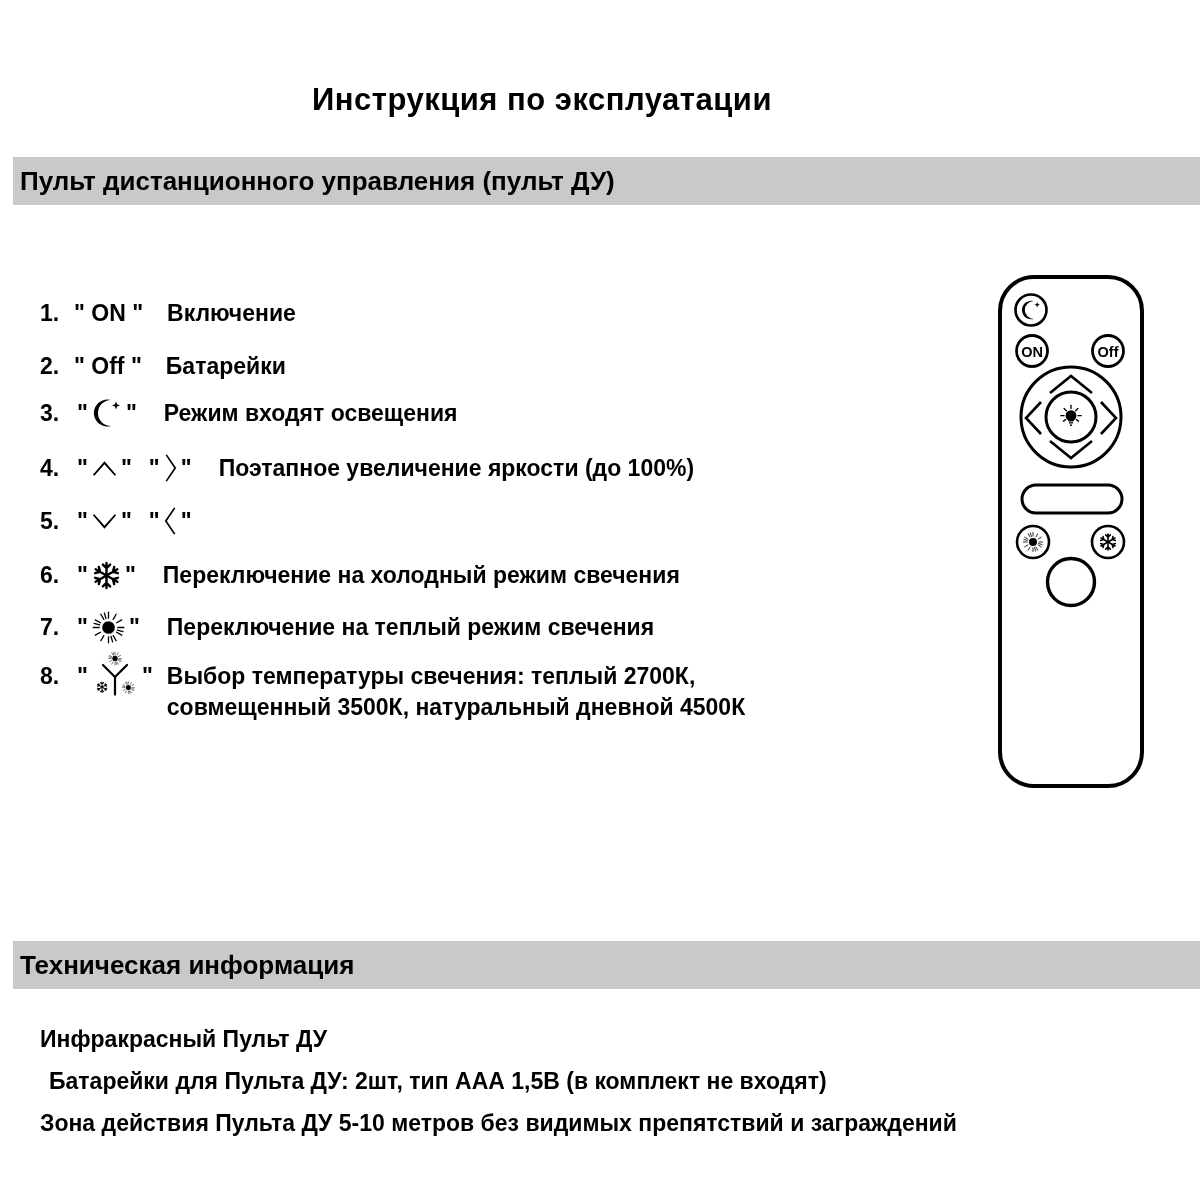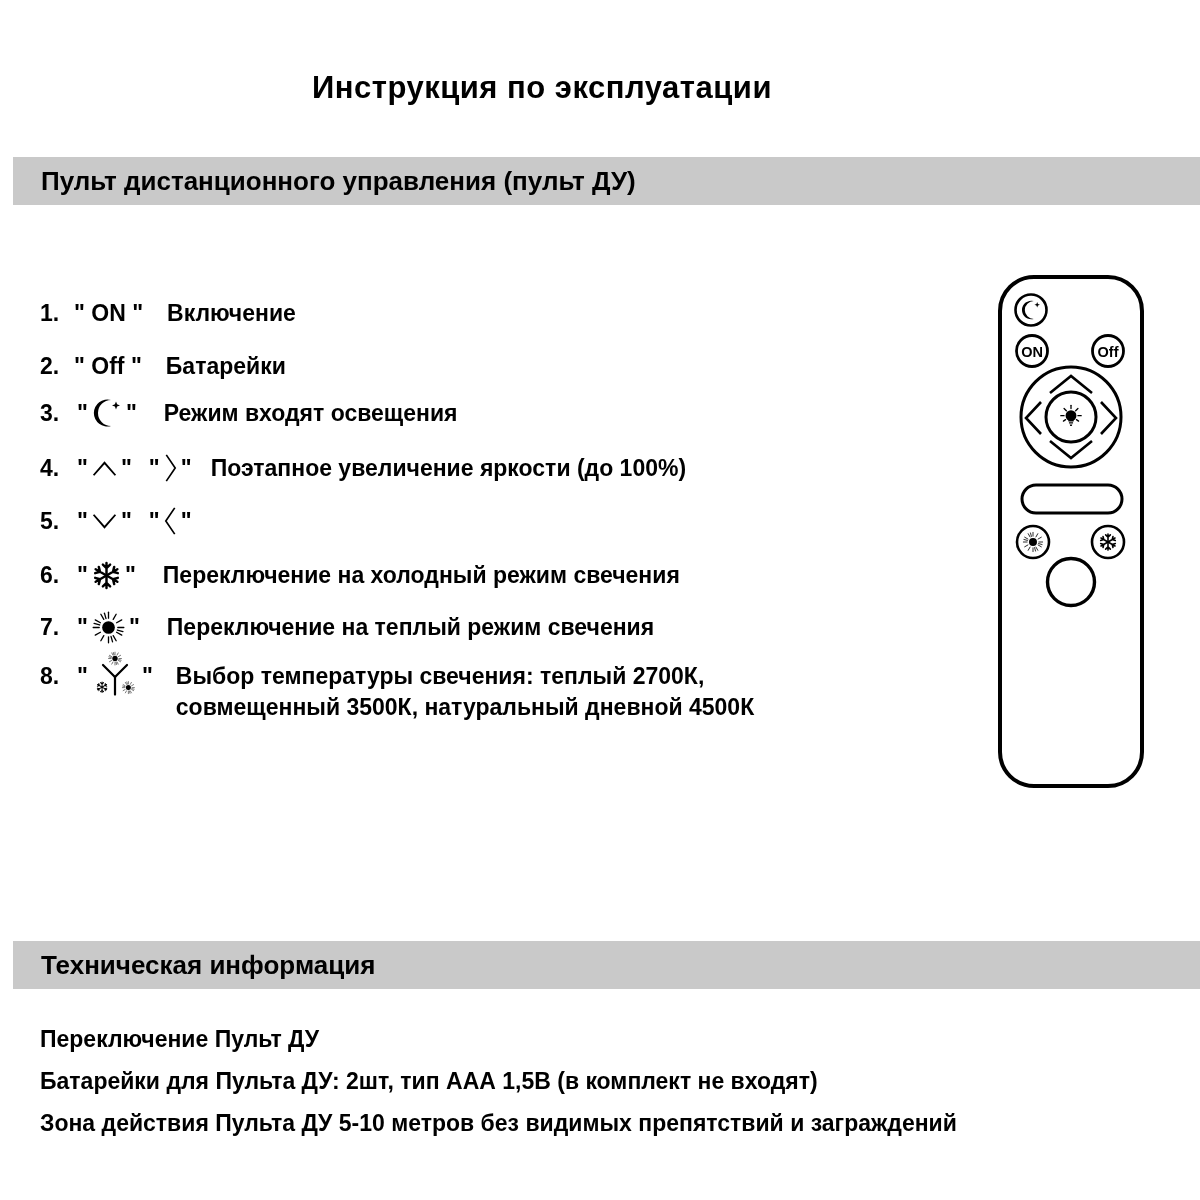--- a/index.html
+++ b/index.html
@@ -2,49 +2,49 @@
 <html><head>
 <meta charset="utf-8">
 <style>
   html,body{margin:0;padding:0;background:#fff;}
   body{
     width:1200px;height:1200px;position:relative;overflow:hidden;
     font-family:"Liberation Sans","DejaVu Sans",sans-serif;
     font-weight:bold;color:#000;
   }
   .page-title{
-    position:absolute;top:70px;left:0;width:1084px;
+    position:absolute;top:82px;left:0;width:1084px;
     text-align:center;font-size:31px;letter-spacing:.5px;
   }
   .section-bar{
     position:absolute;left:13px;width:1187px;height:48px;
     background:#c9c9c9;display:flex;align-items:center;
-    padding-left:28px;box-sizing:border-box;font-size:26px;
+    padding-left:7px;box-sizing:border-box;font-size:26px;
   }
   .bar-remote{top:157px;}
   .bar-tech{top:941px;}
   .item{
     position:absolute;left:40px;display:flex;align-items:center;
     font-size:23px;white-space:nowrap;height:36px;
   }
   .i1{top:295px;}.i2{top:348px;}.i3{top:395px;}.i4{top:450px;}
   .i5{top:503px;}.i6{top:557px;}.i7{top:609px;}
   .i8{top:662px;align-items:flex-start;height:auto;}
   .num{width:34px;flex:0 0 auto;}
   .q{margin:0 3px;}
   .q2{margin-left:14px;}
   .desc{margin-left:24px;}
-  .desc-wide{margin-left:16px;}
+  .desc-wide{margin-left:24px;}
   .icon-wrap{display:inline-flex;align-items:center;justify-content:center;}
   .i8 .icon-wrap{margin-top:-12px;}
   .i8 .q,.i8 .num{margin-top:1px;}
-  .desc2{margin-left:20px;line-height:31px;margin-top:-1px;}
+  .desc2{margin-left:11px;line-height:31px;margin-top:-1px;}
   .desc2 span{display:block;}
   .tech-line{position:absolute;left:40px;font-size:23px;white-space:nowrap;}
-  .t1{top:1026px;}.t2{top:1068px;}.t3{top:1110px;}
+  .t1{top:1026px;}.t2{top:1068px;margin-left:9px;}.t3{top:1110px;}
   .remote-svg{position:absolute;left:995px;top:272px;}
   .defs-holder{position:absolute;width:0;height:0;overflow:hidden;}
 </style>
 </head>
 <body>
 
 <svg class="defs-holder" aria-hidden="true">
   <defs>
     <symbol id="icon-moon" viewBox="0 0 32 32">
       <path d="M20 3 A 13.5 13.5 0 1 0 20 29 A 11.2 11.2 0 1 1 20 3 Z" fill="#000"></path>
@@ -267,15 +267,15 @@
     <use href="#icon-snowflake" x="103" y="260" width="20" height="20"></use>
   </g>
 
   <circle cx="76" cy="310" r="23.5" fill="none" stroke="#000" stroke-width="3.4"></circle>
 </svg>
 
 <div class="section-bar bar-tech">
   <span>Техническая информация</span>
 </div>
 
-<div class="tech-line t1">Переключение Пульт ДУ</div>
+<div class="tech-line t1">Инфракрасный Пульт ДУ</div>
 <div class="tech-line t2">Батарейки для Пульта ДУ: 2шт, тип ААА 1,5В (в комплект не входят)</div>
 <div class="tech-line t3">Зона действия Пульта ДУ 5-10 метров без видимых препятствий и заграждений</div>
 
 </body></html>

